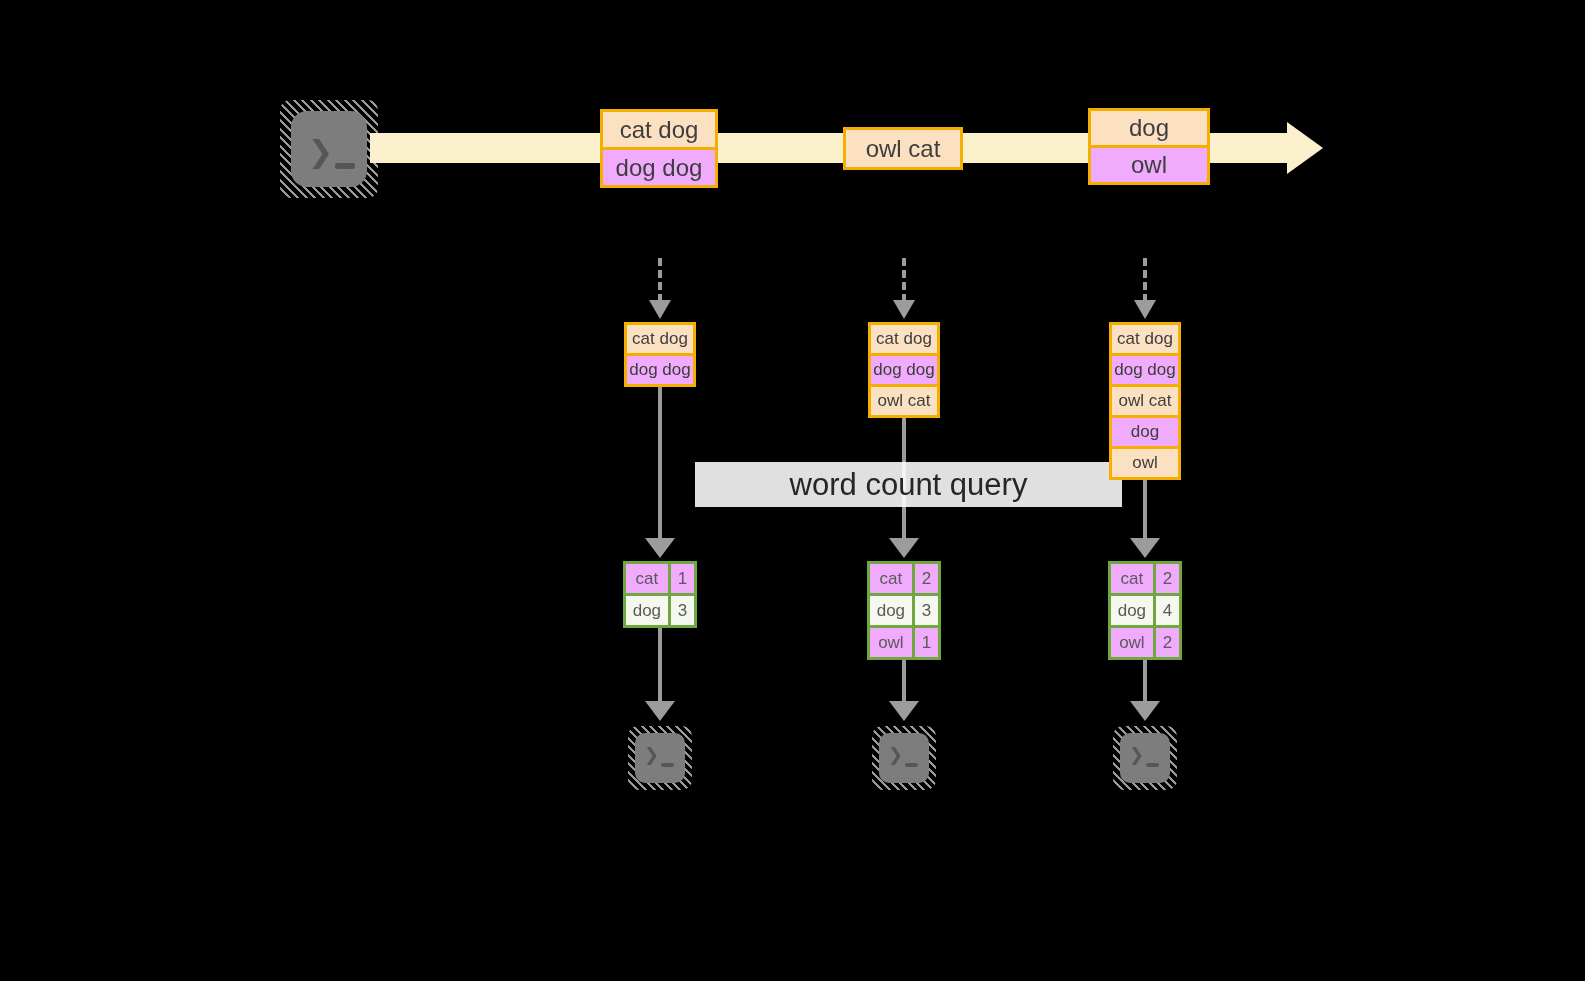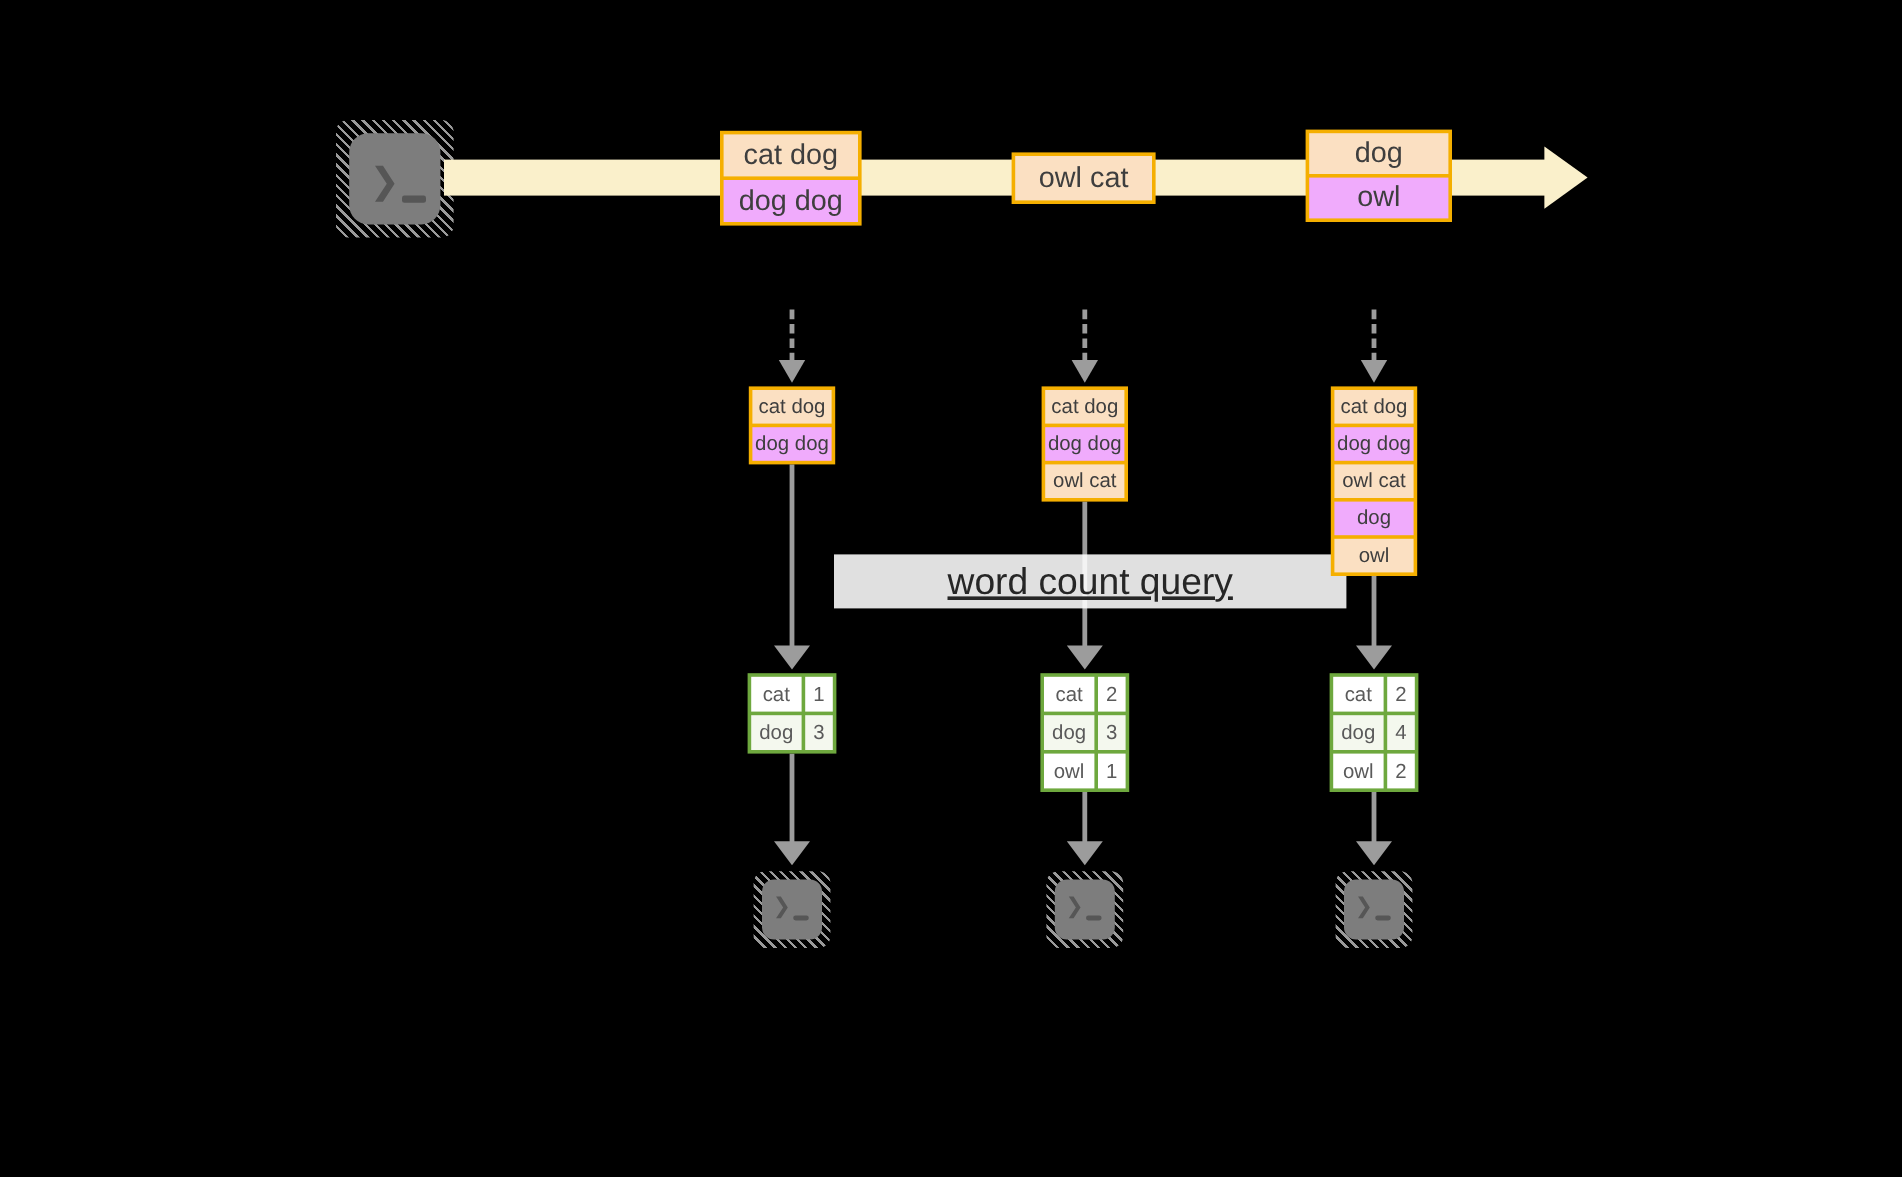--- a/index.html
+++ b/index.html
@@ -37,29 +37,29 @@
   
   .dash-line{position:absolute;width:0;height:44px;border-left:4px dashed #9C9C9C;top:258px;z-index:3;}
   .tri-down{position:absolute;width:0;height:0;border-left:11px solid transparent;
     border-right:11px solid transparent;border-top:19px solid #9C9C9C;z-index:3;}
   .solid-line{position:absolute;width:4px;background:#9C9C9C;z-index:4;}
   .tri-down-lg{position:absolute;width:0;height:0;border-left:15px solid transparent;
     border-right:15px solid transparent;border-top:20px solid #9C9C9C;z-index:4;}
   
   .query-box{position:absolute;left:695px;top:462px;width:427px;height:45px;background:rgba(255,255,255,0.88);
     display:flex;align-items:center;justify-content:center;z-index:5;}
-  .query-box span{font-size:31px;color:#262626;text-decoration:underline;}
+  .query-box span{font-size:31px;color:#262626;}
   
   .gtable{position:absolute;width:74px;background:#6EA83E;padding:3px;display:flex;flex-direction:column;
     gap:3px;box-sizing:border-box;z-index:6;}
   .gtable .trow{display:flex;gap:3px;height:29px;}
   .gtable .cell{display:flex;align-items:center;justify-content:center;color:#5A5A5A;font-size:17px;}
   .gtable .word{flex:1.8;}
   .gtable .cnt{flex:1;}
-  .gfill-a{background:#ffffff;}
+  .gfill-a{background:#f0abfc;}
   .gfill-b{background:#F4F8EE;}
 </style>
 </head>
 <body>
 
 <div id="canvas">
 
   <div class="term term-big">
     <div class="body">
       <span class="prompt chev" style="position:absolute;">❯</span>

